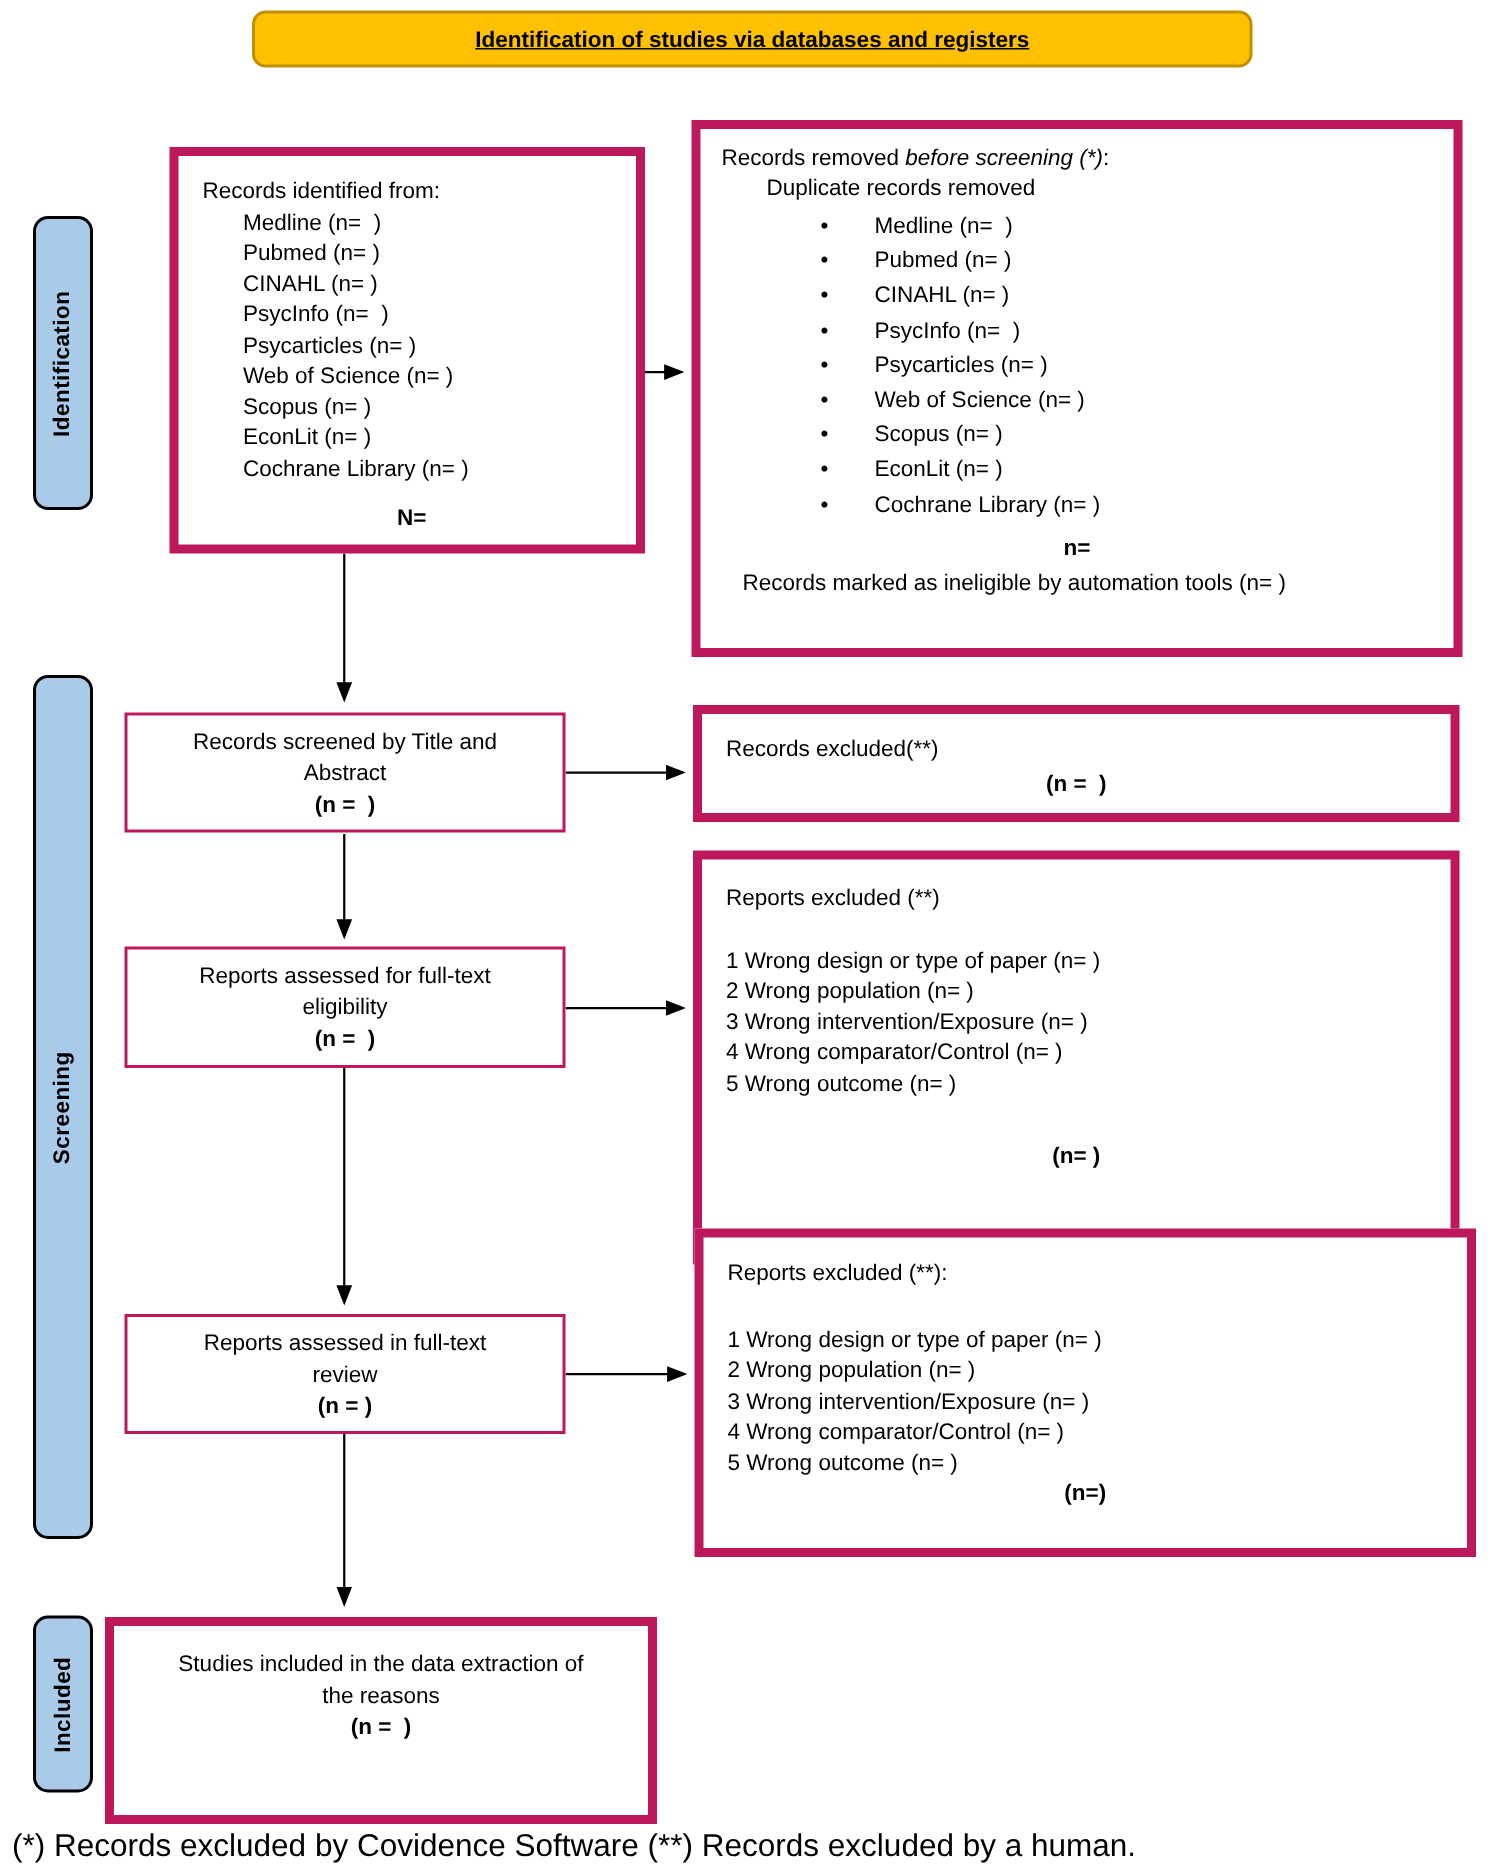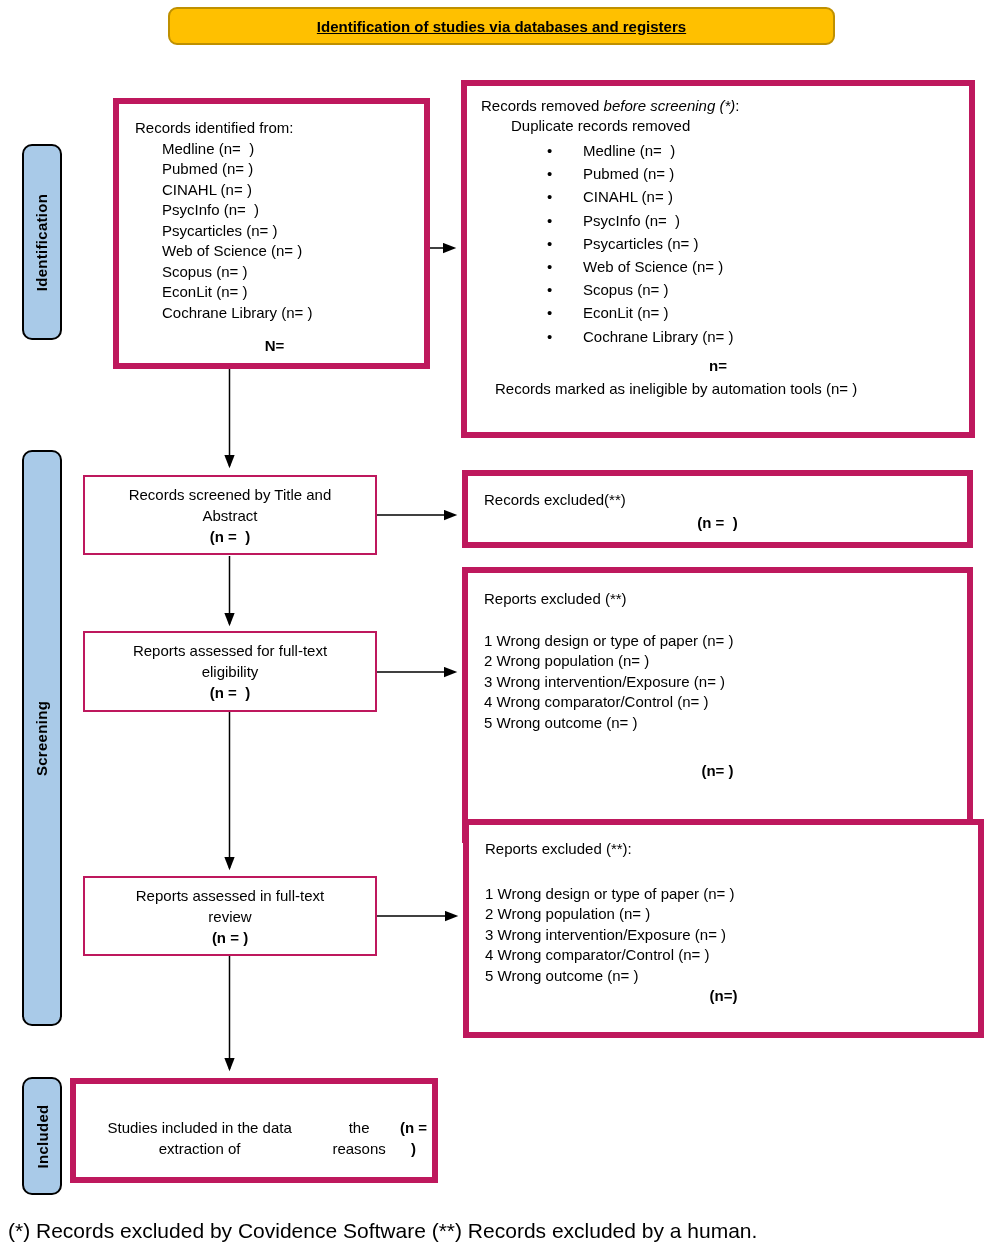--- a/index.html
+++ b/index.html
@@ -85,22 +85,22 @@
     justify-content: center; align-items: center;
     text-align: left;
     line-height: 21px;
     border-width: 2.5px;
   }
   #box-records-screened   { left: 83px; top: 475px; width: 294px; height: 80px; }
   #box-reports-eligibility{ left: 83px; top: 631px; width: 294px; height: 81px; }
   #box-reports-review     { left: 83px; top: 876px; width: 294px; height: 80px; }
 
   #box-studies-included {
-    left: 70px; top: 1078px; width: 368px; height: 105px;
-    display: flex; flex-direction: row; align-items: center;
+    left: 70px; top: 1078px; width: 368px; height: 138px;
+    display: flex; flex-direction: column; align-items: center;
     padding-top: 15px; text-align: center; line-height: 21px;
   }
 
   
   #rbox-records-excluded {
     left: 462px; top: 470px; width: 511px; height: 78px;
     padding: 13px 16px; line-height: 21px;
   }
   #rbox-records-excluded .n-line { margin-top: 2px; }
 

